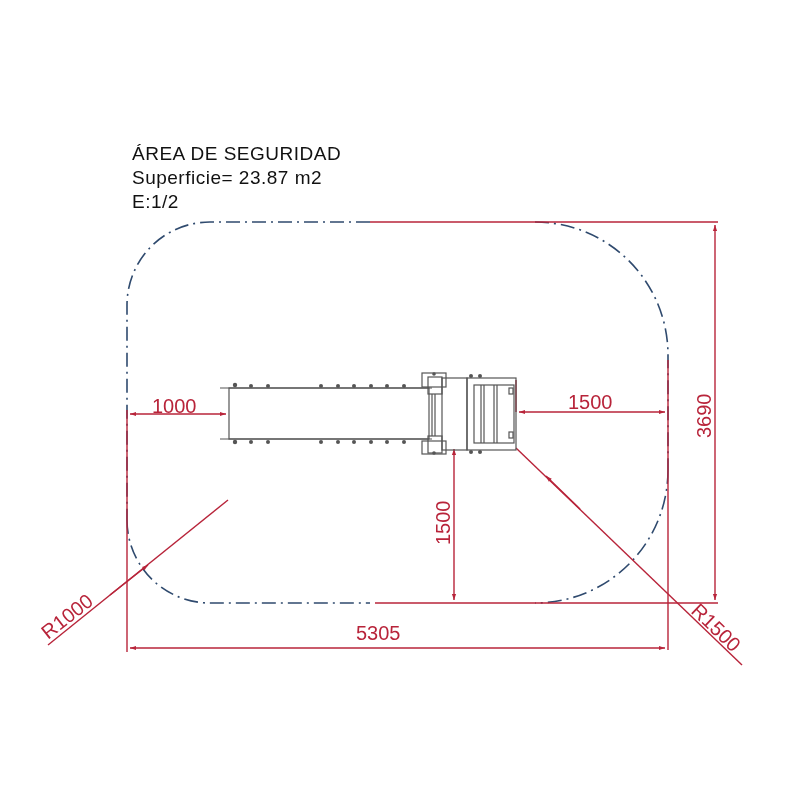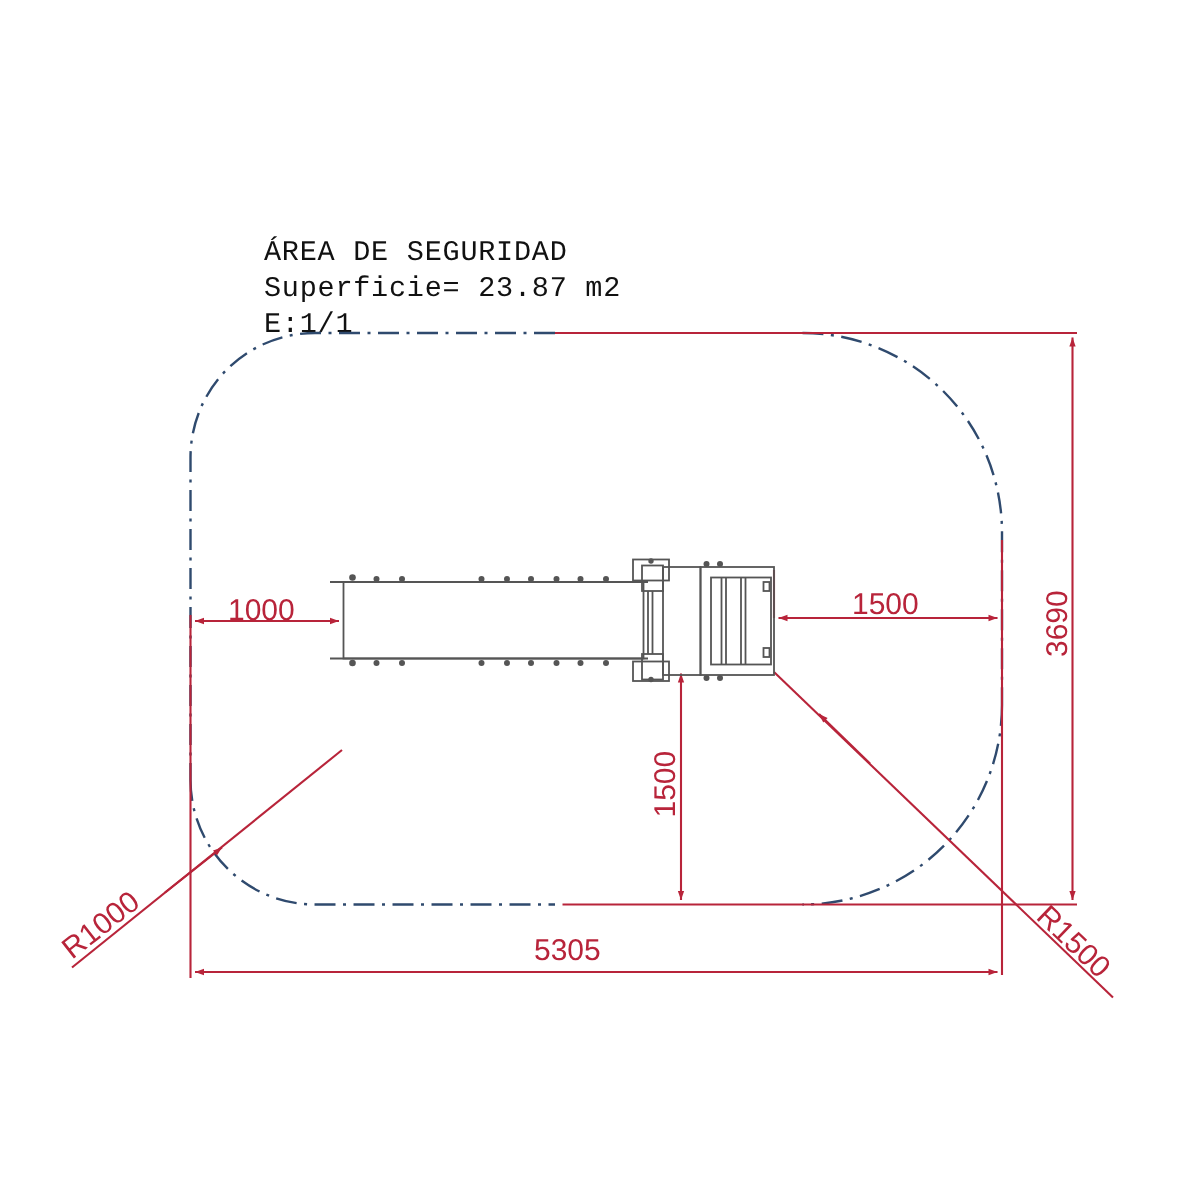--- a/index.html
+++ b/index.html
@@ -1,28 +1,28 @@
 <!DOCTYPE html>
 <html><head>
   <meta charset="utf-8">
   <style>
     html, body { margin: 0; padding: 0; background: #ffffff; }
     body { width: 800px; height: 800px; position: relative; overflow: hidden; font-family: "Liberation Sans", sans-serif; }
     svg { position: absolute; left: 0; top: 0; }
-    .title-block { position: absolute; left: 132px; top: 156px; color: #111; font-family: Liberation Mono, monospace; font-size: 19px; line-height: 24px; letter-spacing: 0.5px; margin-left: 44px; }
+    .title-block { position: absolute; left: 132px; top: 142px; color: #111; font-family: Liberation Sans, sans-serif; font-size: 19px; line-height: 24px; letter-spacing: 0.5px; }
     .title-block div { white-space: nowrap; }
     .dim-text { font-family: "Liberation Sans", sans-serif; font-size: 20px; fill: #b8243a; }
   </style>
 </head>
 <body>
 
 <div class="title-block">
   <div>ÁREA DE SEGURIDAD</div>
   <div>Superficie= 23.87 m2</div>
-  <div>E:1/1</div>
+  <div>E:1/2</div>
 </div>
 
 <svg width="800" height="800" viewBox="0 0 800 800">
   <defs>
     <marker id="arr" viewBox="0 0 10 10" refX="10" refY="5" markerWidth="14" markerHeight="6" orient="auto-start-reverse" markerUnits="userSpaceOnUse">
       <path d="M0,1.5 L10,5 L0,8.5 z" fill="#b8243a"></path>
     </marker>
   </defs>
 
   <g fill="none" stroke="#2f4a6e" stroke-width="1.6" stroke-dasharray="14 5 2 5">

